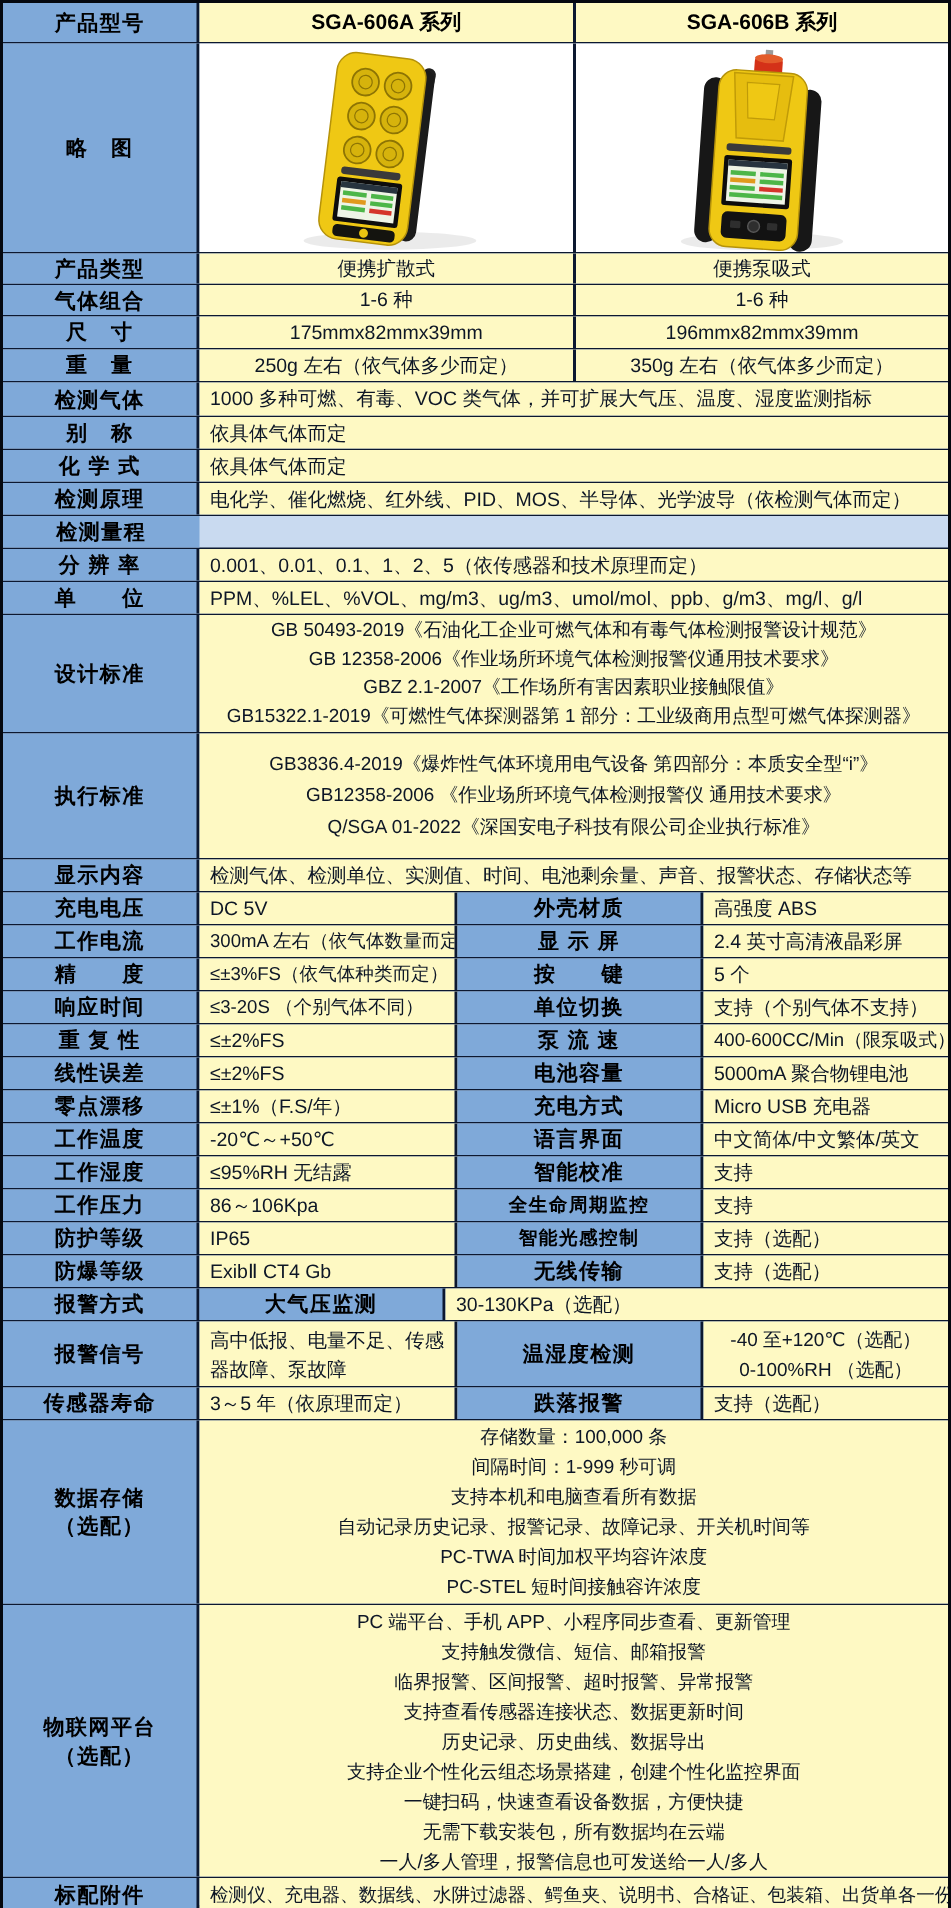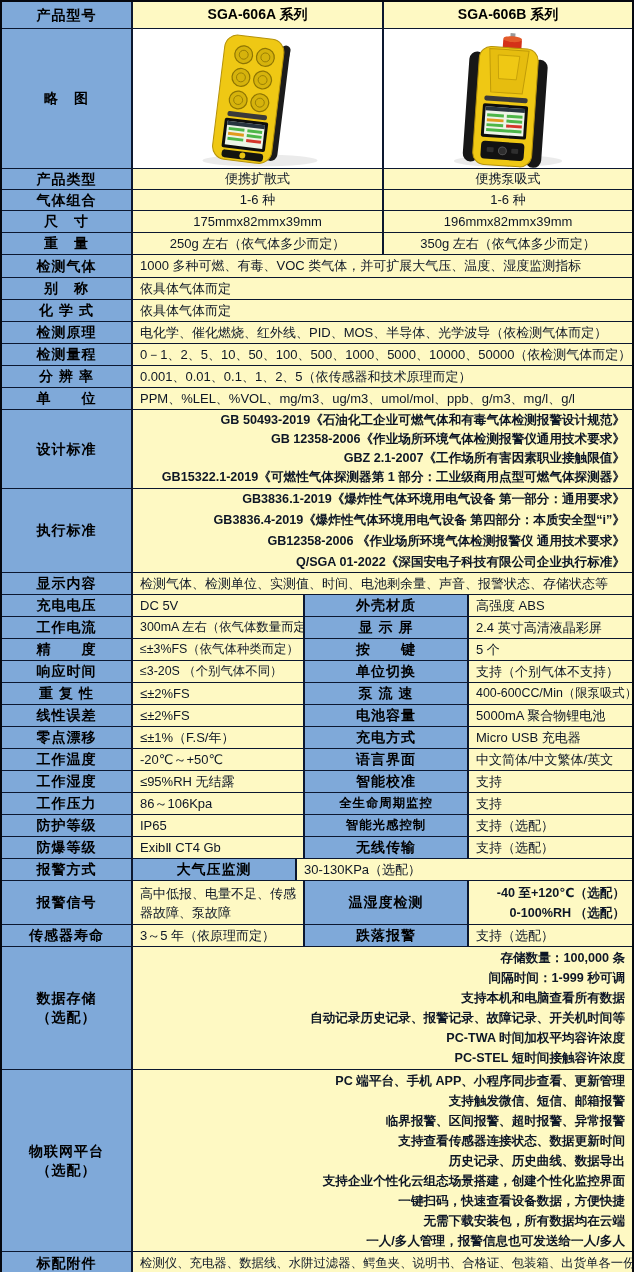--- a/index.html
+++ b/index.html
@@ -27,21 +27,21 @@
   .c1{width:131px;flex:none;}
   .c2a{width:251px;flex:none;}      
   .c2b{flex:1;}
   .c2{width:172px;flex:none;}       
   .c3{width:164px;flex:none;}
   .c4{flex:1;}
   .cf{flex:1;}                      
   .h27{height:27px;} .h140{height:140px;} .h21{height:21px;} .h22{height:22px;}
   .h23{height:23px;} .h44{height:44px;} .h79{height:79px;} .h84{height:84px;}
   .h123{height:123px;} .h182{height:182px;}
-  .multi{flex-direction:column;align-items:flex-end;justify-content:center;font-weight:bold;}
+  .multi{flex-direction:column;align-items:center;justify-content:center;}
   .multi .line{white-space:nowrap;font-size:12.6px;}
   .lh19 .line{line-height:19px;} .lh20 .line{line-height:20px;} .lh21 .line{line-height:21px;}
   .wrap{white-space:normal;line-height:19px;}
   .photo{background:#ffffff;justify-content:center;padding:0;}
   .small{font-size:12.4px;}
 </style>
 </head>
 <body>
 
 <div class="sheet">
@@ -174,21 +174,20 @@
   <div class="row h22">
     <div class="cell lbl c1">化 学 式</div>
     <div class="cell val cf">依具体气体而定</div>
   </div>
   <div class="row h22">
     <div class="cell lbl c1">检测原理</div>
     <div class="cell val cf">电化学、催化燃烧、红外线、PID、MOS、半导体、光学波导（依检测气体而定）</div>
   </div>
   <div class="row h22">
     <div class="cell lbl c1">检测量程</div>
-    <div class="cell val cf">0－1、2、5、10、50、100、500、1000、5000、10000、50000（依检测气体而定）</div>
   </div>
   <div class="row h22">
     <div class="cell lbl c1">分 辨 率</div>
     <div class="cell val cf">0.001、0.01、0.1、1、2、5（依传感器和技术原理而定）</div>
   </div>
   <div class="row h22">
     <div class="cell lbl c1">单　　位</div>
     <div class="cell val cf">PPM、%LEL、%VOL、mg/m3、ug/m3、umol/mol、ppb、g/m3、mg/l、g/l</div>
   </div>
 
@@ -198,21 +197,20 @@
       <div class="line">GB 50493-2019《石油化工企业可燃气体和有毒气体检测报警设计规范》</div>
       <div class="line">GB 12358-2006《作业场所环境气体检测报警仪通用技术要求》</div>
       <div class="line">GBZ 2.1-2007《工作场所有害因素职业接触限值》</div>
       <div class="line">GB15322.1-2019《可燃性气体探测器第 1 部分：工业级商用点型可燃气体探测器》</div>
     </div>
   </div>
 
   <div class="row h84">
     <div class="cell lbl c1">执行标准</div>
     <div class="cell val cf multi lh21">
-      <div class="line">GB3836.1-2019《爆炸性气体环境用电气设备 第一部分：通用要求》</div>
       <div class="line">GB3836.4-2019《爆炸性气体环境用电气设备 第四部分：本质安全型“i”》</div>
       <div class="line">GB12358-2006 《作业场所环境气体检测报警仪 通用技术要求》</div>
       <div class="line">Q/SGA 01-2022《深国安电子科技有限公司企业执行标准》</div>
     </div>
   </div>
 
   <div class="row h22">
     <div class="cell lbl c1">显示内容</div>
     <div class="cell val cf">检测气体、检测单位、实测值、时间、电池剩余量、声音、报警状态、存储状态等</div>
   </div>

